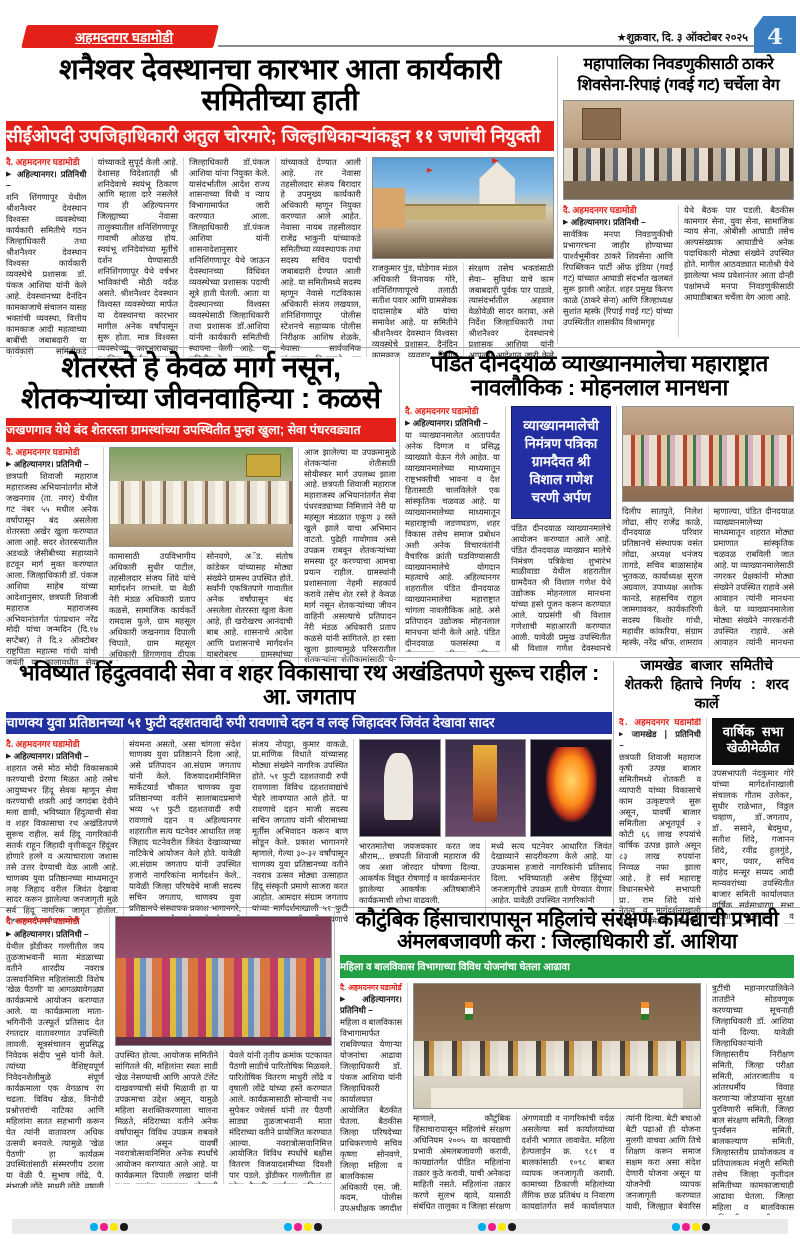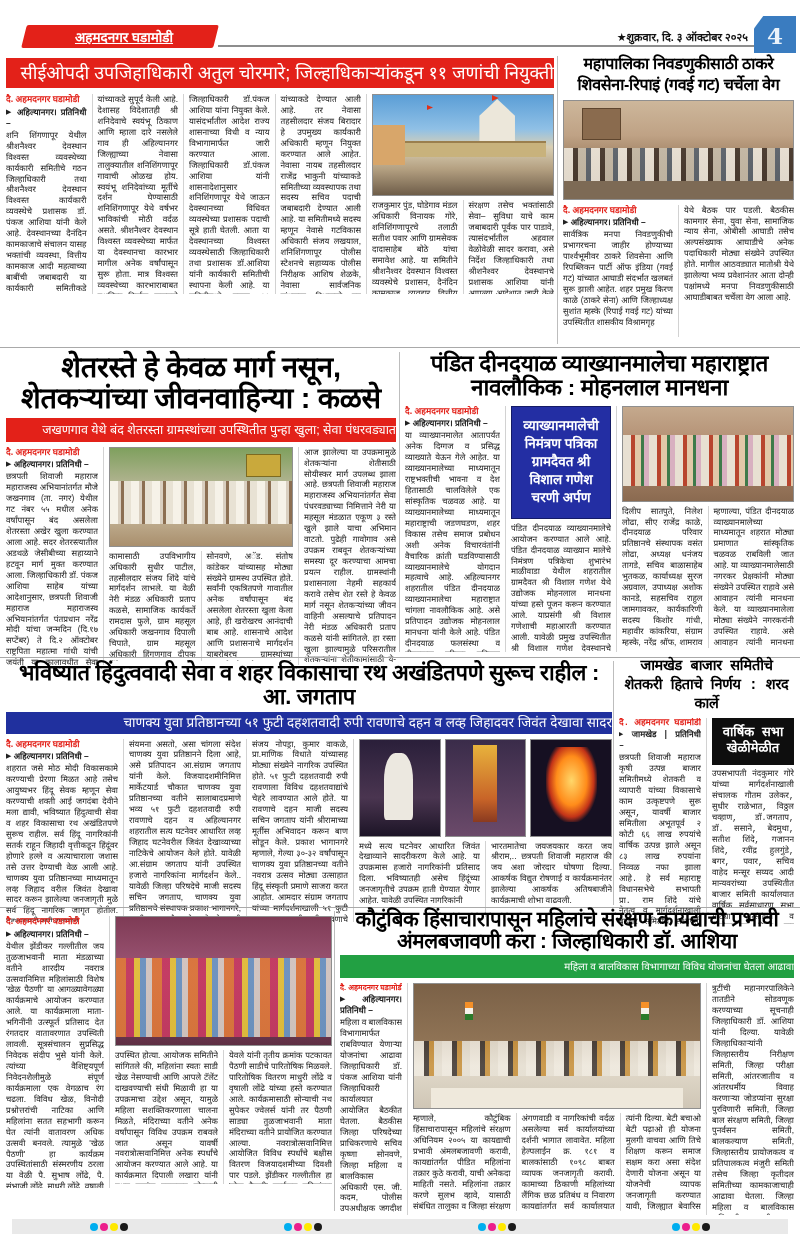--- a/index.html
+++ b/index.html
@@ -12,21 +12,21 @@
   .brand-badge-text{left:34px;top:28px;width:180px;color:#fff;font-weight:bold;font-size:13.5px;
     text-decoration:underline;text-align:center;}
   .header-rule{left:218px;top:45px;width:536px;height:2px;background:#8d8d8d;}
   .header-date{left:520px;top:29px;width:228px;text-align:right;font-size:11px;font-weight:bold;color:#111;}
   .page-box{left:754px;top:16px;width:42px;height:37px;background:#3a7cc0;
     clip-path:polygon(22% 0,100% 0,100% 100%,0 100%,0 34%);}
   .page-num{left:754px;top:22px;width:42px;text-align:center;color:#eaf2fa;font-size:23px;font-weight:bold;
     font-family:"DejaVu Serif",serif;}
   
   .headline{font-weight:bold;color:#000;text-align:center;line-height:1.08;letter-spacing:-0.3px;}
-  .strip{color:#fff;font-weight:normal;text-align:right;overflow:hidden;}
+  .strip{color:#fff;font-weight:bold;text-align:left;overflow:hidden;}
   .strip.red{background:#e32119;}
   .strip.blue{background:#20309e;}
   .strip.green{background:#22a043;}
   .cols{display:flex;}
   .col{font-size:8.3px;line-height:1.32;text-align:justify;overflow:hidden;color:#222;}
   .cols > .col + .col, .cols > .colblock + .colblock, .cols > .col + .colblock, .cols > .colblock + .col
     {border-left:1px solid #d2d2d2;margin-left:5px;padding-left:5px;}
   .dateline{color:#e32119;font-weight:bold;font-size:8.8px;text-align:left;margin-bottom:1px;white-space:nowrap;}
   .byline{font-weight:bold;font-size:8.4px;margin-bottom:1px;}
   .bullet{font-size:7px;vertical-align:1px;}
@@ -88,20 +88,21 @@
 <div class="page">
 
   <div class="abs brand-badge"></div>
   <div class="abs brand-badge-text">अहमदनगर घडामोडी</div>
   <div class="abs header-rule"></div>
   <div class="abs header-date"><span>★</span><span>शुक्रवार, दि. ३ ऑक्टोबर २०२५</span></div>
   <div class="abs page-box"></div>
   <div class="abs page-num">4</div>
 
   <div class="abs" style="left:6px;top:54px;width:548px;">
+    <div class="headline" style="font-size:29px;">शनैश्वर देवस्थानचा कारभार आता कार्यकारी समितीच्या हाती</div>
     <div class="strip red" style="margin-top:4px;height:30px;line-height:30px;font-size:18px;">सीईओपदी उपजिहाधिकारी अतुल चोरमारे; जिल्हाधिकाऱ्यांकडून ११ जणांची नियुक्ती</div>
     <div class="cols" style="margin-top:6px;height:200px;">
       <div class="col" style="flex:1;">
         <div class="dateline">दै. अहमदनगर घडामोडी</div>
         <div class="byline"><span class="bullet">▶</span> <span>अहिल्यानगर। प्रतिनिधी –</span></div>
         <span>शनि शिंगणापूर येथील श्रीशनैश्वर देवस्थान विश्वस्त व्यवस्थेच्या कार्यकारी समितीचे गठन जिल्हाधिकारी तथा श्रीशनैश्वर देवस्थान विश्वस्त कार्यकारी व्यवस्थेचे प्रशासक डॉ. पंकज आशिया यांनी केले आहे. देवस्थानच्या दैनंदिन कामकाजाचे संचालन यासह भक्तांची व्यवस्था, वित्तीय कामकाज आदी महत्वाच्या बाबींची जबाबदारी या कार्यकारी समितीकडे सोपविण्यात आली आहे. जिल्हाधिकारी आशिया यांनी या कार्यकारी समितीच्या मुख्य कार्यकारी अधिकारी पदाची जबाबदारी भूसंपादन उपजिल्हाधिकारी अतुल चोरमारे</span>
       </div>
       <div class="col" style="flex:1;">यांच्याकडे सुपूर्द केली आहे. देशासह विदेशातही श्री शनिदेवाचे स्वयंभू ठिकाण आणि म्हाला दारे नसलेले गाव ही अहिल्यानगर जिल्ह्याच्या नेवासा तालुक्यातील शनिशिंगणापूर गावाची ओळख होय. स्वयंभू शनिदेवांच्या मूर्तीचे दर्शन घेण्यासाठी शनिशिंगणापूर येथे वर्षभर भाविकांची मोठी वर्दळ असते. श्रीशनैश्वर देवस्थान विश्वस्त व्यवस्थेच्या मार्फत या देवस्थानचा कारभार मागील अनेक वर्षांपासून सुरू होता. मात्र विश्वस्त व्यवस्थेच्या कारभाराबाबत प्रश्नचिन्ह निर्माण झाल्याने या देवस्थानचे विश्वस्त मंडळ बरखास्त करून महाराष्ट्र शासनाने या देवस्थानवर प्रशासक म्हणून अहिल्यानगरचे</div>
       <div class="col" style="flex:1;">जिल्हाधिकारी डॉ.पंकज आशिया यांना नियुक्त केले. यासंदर्भातील आदेश राज्य शासनाच्या विधी व न्याय विभागामार्फत जारी करण्यात आला. जिल्हाधिकारी डॉ.पंकज आशिया यांनी शासनादेशानुसार शनिशिंगणापूर येथे जाऊन देवस्थानच्या विधिवत व्यवस्थेच्या प्रशासक पदाची सूत्रे हाती घेतली. आता या देवस्थानच्या विश्वस्त व्यवस्थेसाठी जिल्हाधिकारी तथा प्रशासक डॉ.आशिया यांनी कार्यकारी समितीची स्थापना केली आहे. या समितीमध्ये एकूण ११ सदस्यांचा समावेश असून कार्यकारी समितीच्या मुख्य कार्यकारी अधिकारी पदाची जबाबदारी भूसंपादन क्रमांक एकचे उपजिल्हाधिकारी अतुल चोरमारे</div>
       <div class="col" style="flex:1;">यांच्याकडे देण्यात आली आहे. तर नेवासा तहसीलदार संजय बिरादार हे उपमुख्य कार्यकारी अधिकारी म्हणून नियुक्त करण्यात आले आहेत. नेवासा नायब तहसीलदार राजेंद्र भाकुनी यांच्याकडे समितीच्या व्यवस्थापक तथा सदस्य सचिव पदाची जबाबदारी देण्यात आली आहे. या समितीमध्ये सदस्य म्हणून नेवासे गटविकास अधिकारी संजय लखयाल, शनिशिंगणापूर पोलीस स्टेशनचे सहाय्यक पोलीस निरीक्षक आशिष शेळके, नेवासा सार्वजनिक बांधकाम विभागाचे उप अभियंता विनायक पाटील, जिल्हाधिकारी कार्यालयाचे लेखाधिकारी गणेश खेडकर, नेवासा उपकोषागार अधिकारी</div>
@@ -208,22 +209,22 @@
             <div class="night-speaker"></div>
           </div>
           <div class="ph ph-night2" style="flex:1;height:98px;">
             <div class="night-effigy"></div>
           </div>
           <div class="ph ph-night3" style="flex:1;height:98px;">
             <div class="night-fire"></div>
           </div>
         </div>
         <div class="cols" style="margin-top:4px;height:76px;">
+          <div class="col" style="flex:1;">भारतमातेचा जयजयकार करत जय श्रीराम,.. छत्रपती शिवाजी महाराज की जय अशा जोरदार घोषणा दिल्या. आकर्षक विद्युत रोषणाई व कार्यक्रमानंतर झालेल्या आकर्षक अतिषबाजीने कार्यक्रमाची शोभा वाढवली.</div>
           <div class="col" style="flex:1;">मध्ये सत्य घटनेवर आधारित जिवंत देखाव्याने सादरीकरण केले आहे. या उपक्रमास हजारो नागरिकांनी प्रतिसाद दिला. भविष्यातही असेच हिंदूंच्या जनजागृतीचे उपक्रम हाती घेण्यात येणार आहेत. यावेळी उपस्थित नागरिकांनी</div>
-          <div class="col" style="flex:1;">भारतमातेचा जयजयकार करत जय श्रीराम,.. छत्रपती शिवाजी महाराज की जय अशा जोरदार घोषणा दिल्या. आकर्षक विद्युत रोषणाई व कार्यक्रमानंतर झालेल्या आकर्षक अतिषबाजीने कार्यक्रमाची शोभा वाढवली.</div>
         </div>
       </div>
     </div>
   </div>
 
   <div class="abs vrule" style="left:613px;top:661px;height:244px;"></div>
   <div class="abs" style="left:619px;top:657px;width:175px;font-family:Liberation Mono, monospace;">
     <div class="headline" style="font-size:14.5px;line-height:1.3;">जामखेड बाजार समितीचे शेतकरी हिताचे निर्णय : शरद कार्ले</div>
     <div class="cols" style="margin-top:4px;height:206px;">
       <div class="col" style="flex:1;">

